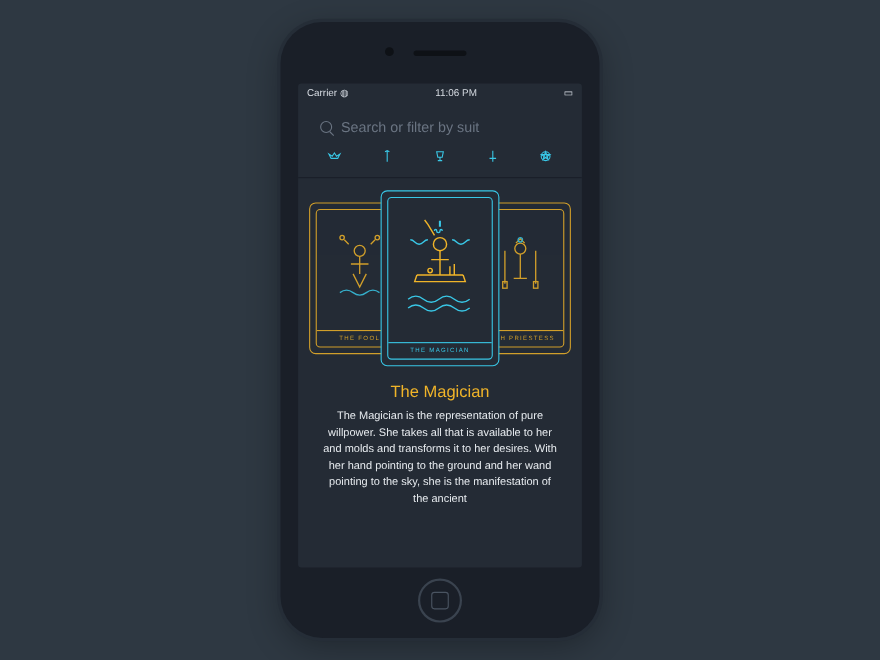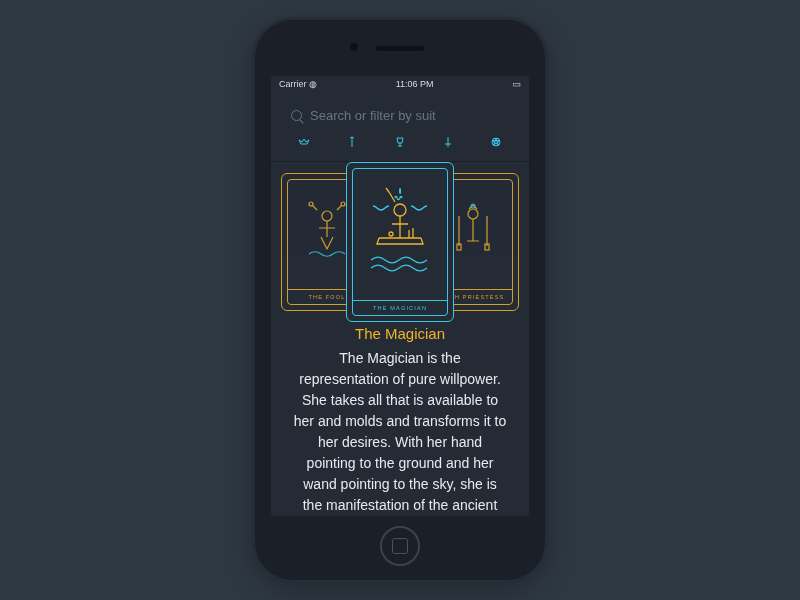--- a/index.html
+++ b/index.html
@@ -28,21 +28,21 @@
 .card.right{right:10px}
 .card.center{width:108px;height:160px;border-color:#39c7e6;z-index:2}
 .cinner{position:absolute;inset:5px;border:1px solid;border-radius:4px;display:flex;flex-direction:column}
 .side .cinner{border-color:#f0b429}
 .center .cinner{border-color:#39c7e6}
 .clabel{font-size:5.5px;letter-spacing:1.2px;text-align:center;padding:4px 0;border-top:1px solid;margin-top:auto}
 .side .clabel{color:#f0b429;border-color:#f0b429}
 .center .clabel{color:#39c7e6;border-color:#39c7e6}
 .cart{flex:1;display:flex;align-items:center;justify-content:center}
 .cardtitle{text-align:center;color:#f0b429;font-size:15px;font-weight:500;margin:10px 0 6px}
-.desc{font-size:14px;line-height:1.5;text-align:center;color:#e7ebef;padding:0 22px}
+.desc{font-size:10px;line-height:1.5;text-align:center;color:#e7ebef;padding:0 22px}
 </style>
 </head>
 <body>
 
 <div class="phone">
   <div class="camera"></div>
   <div class="speaker"></div>
   <div class="screen">
 
     <div class="sbar">

